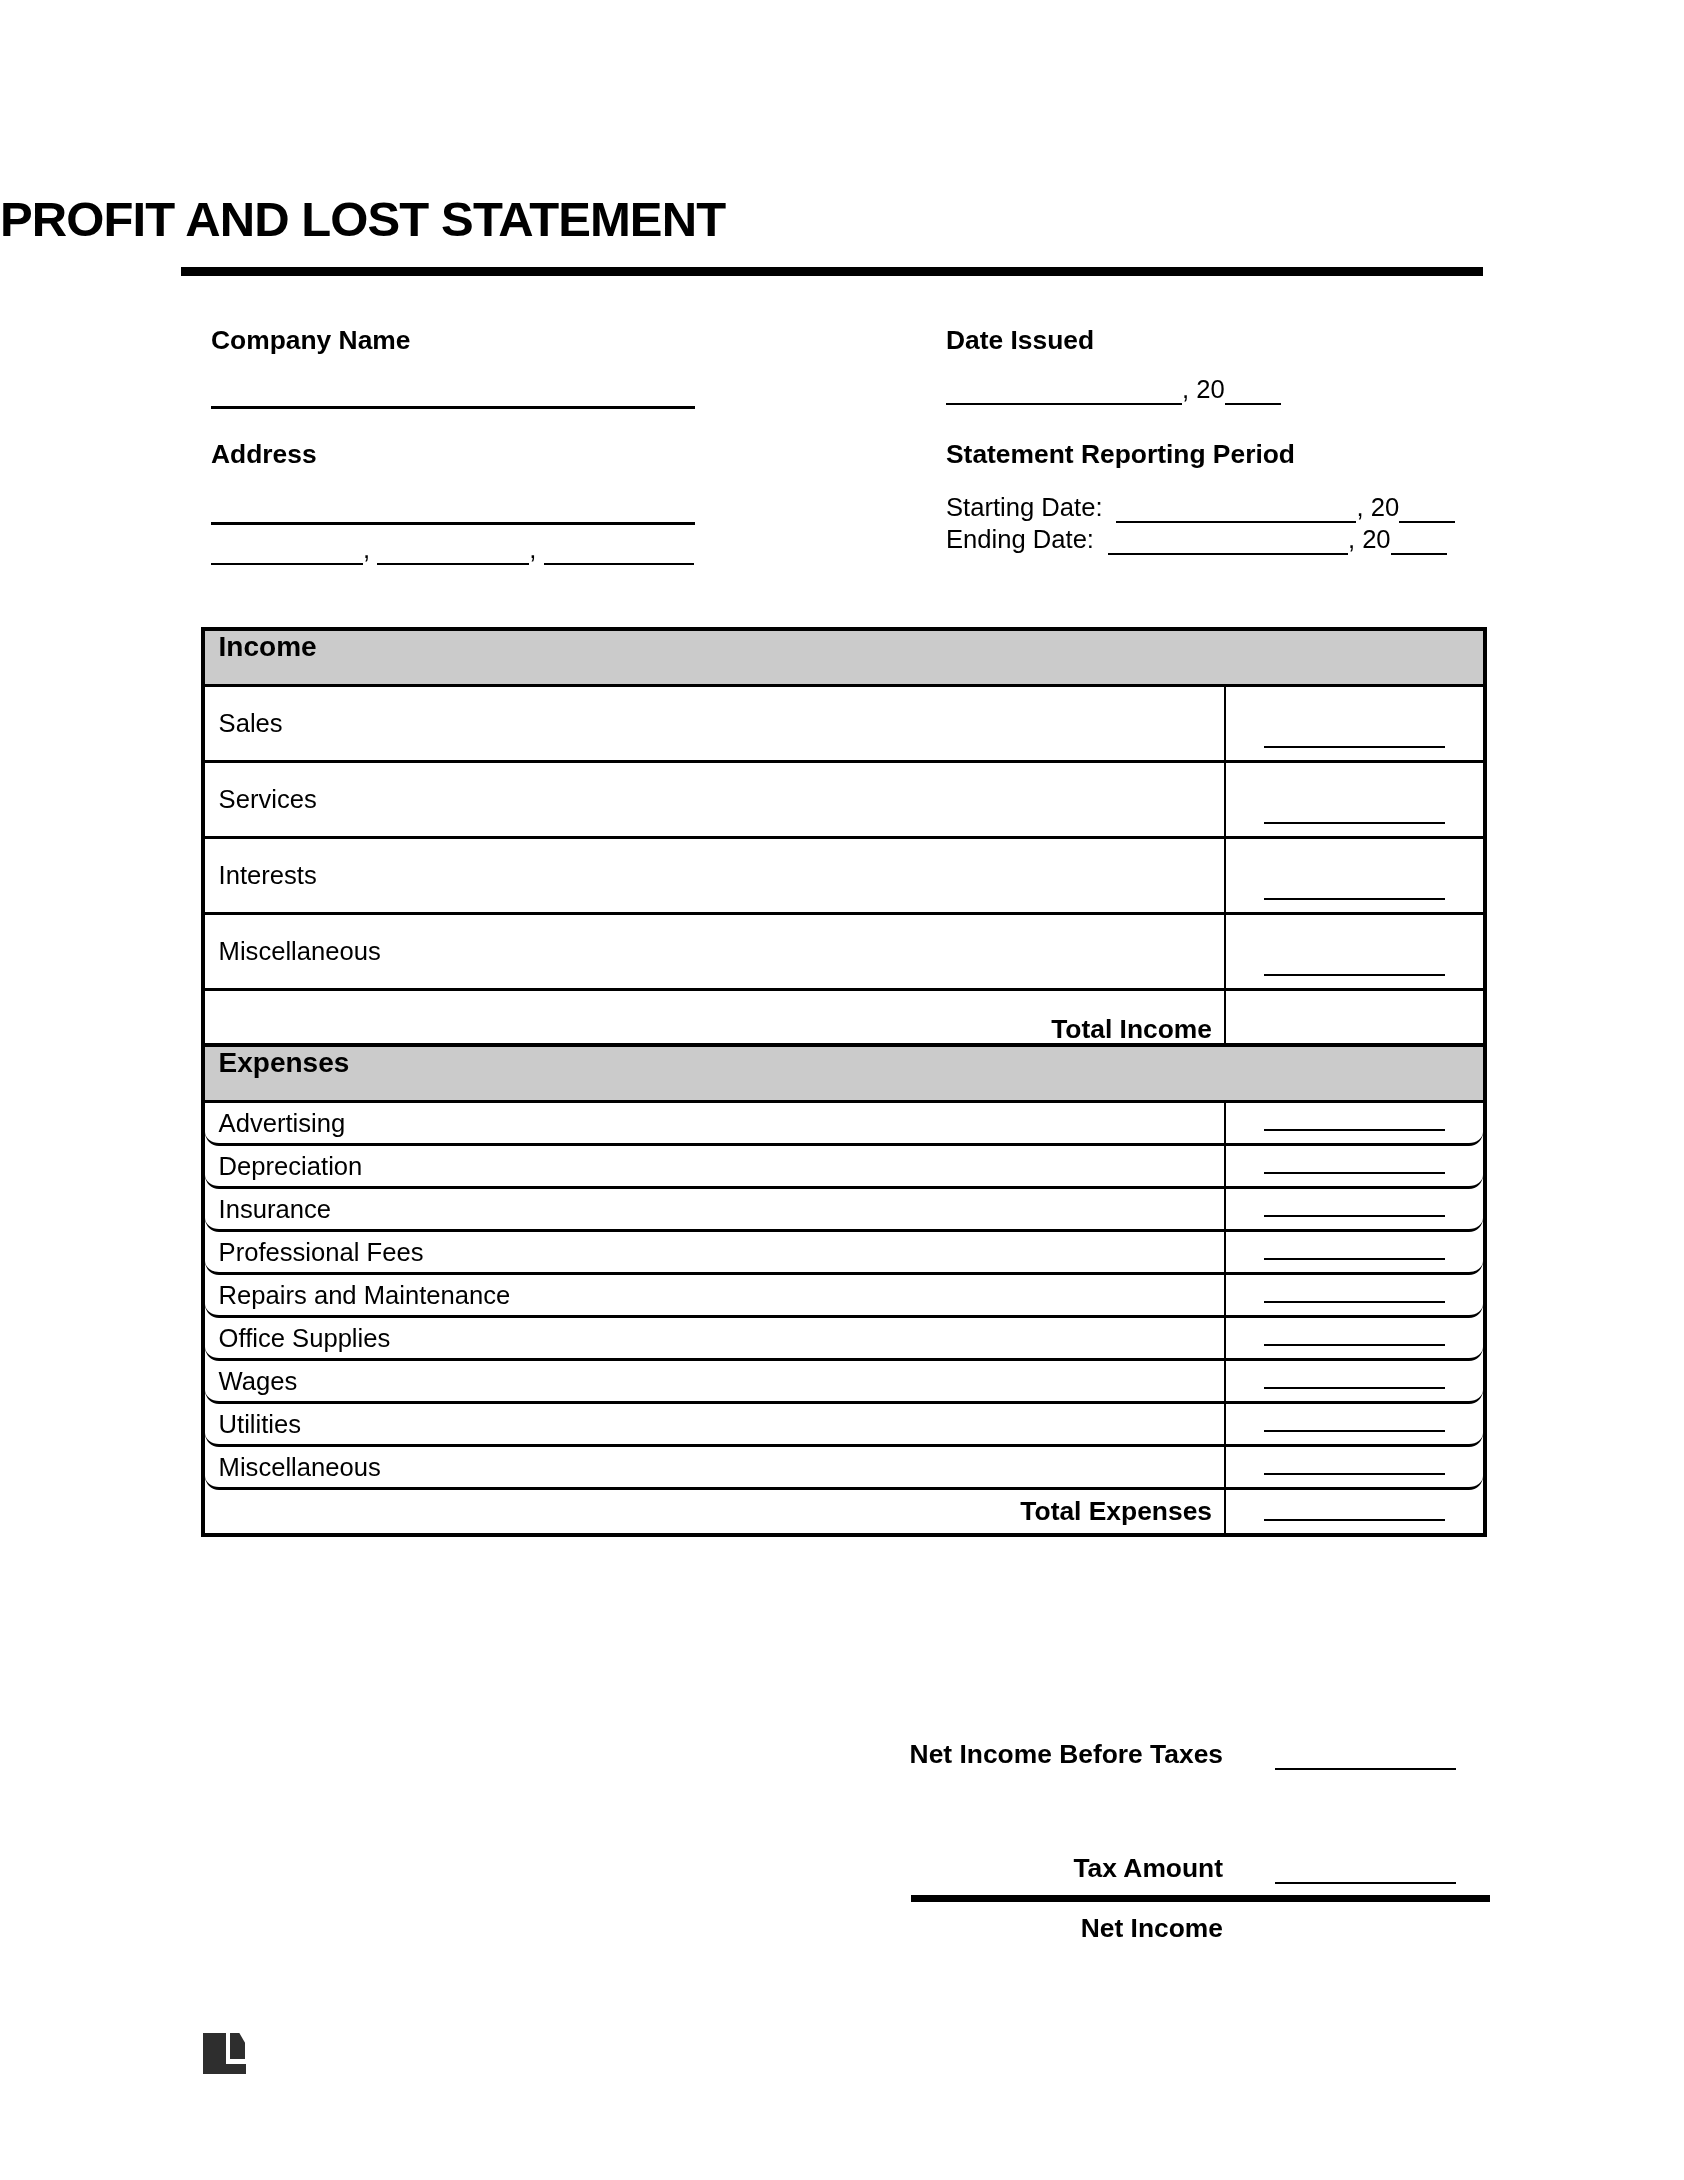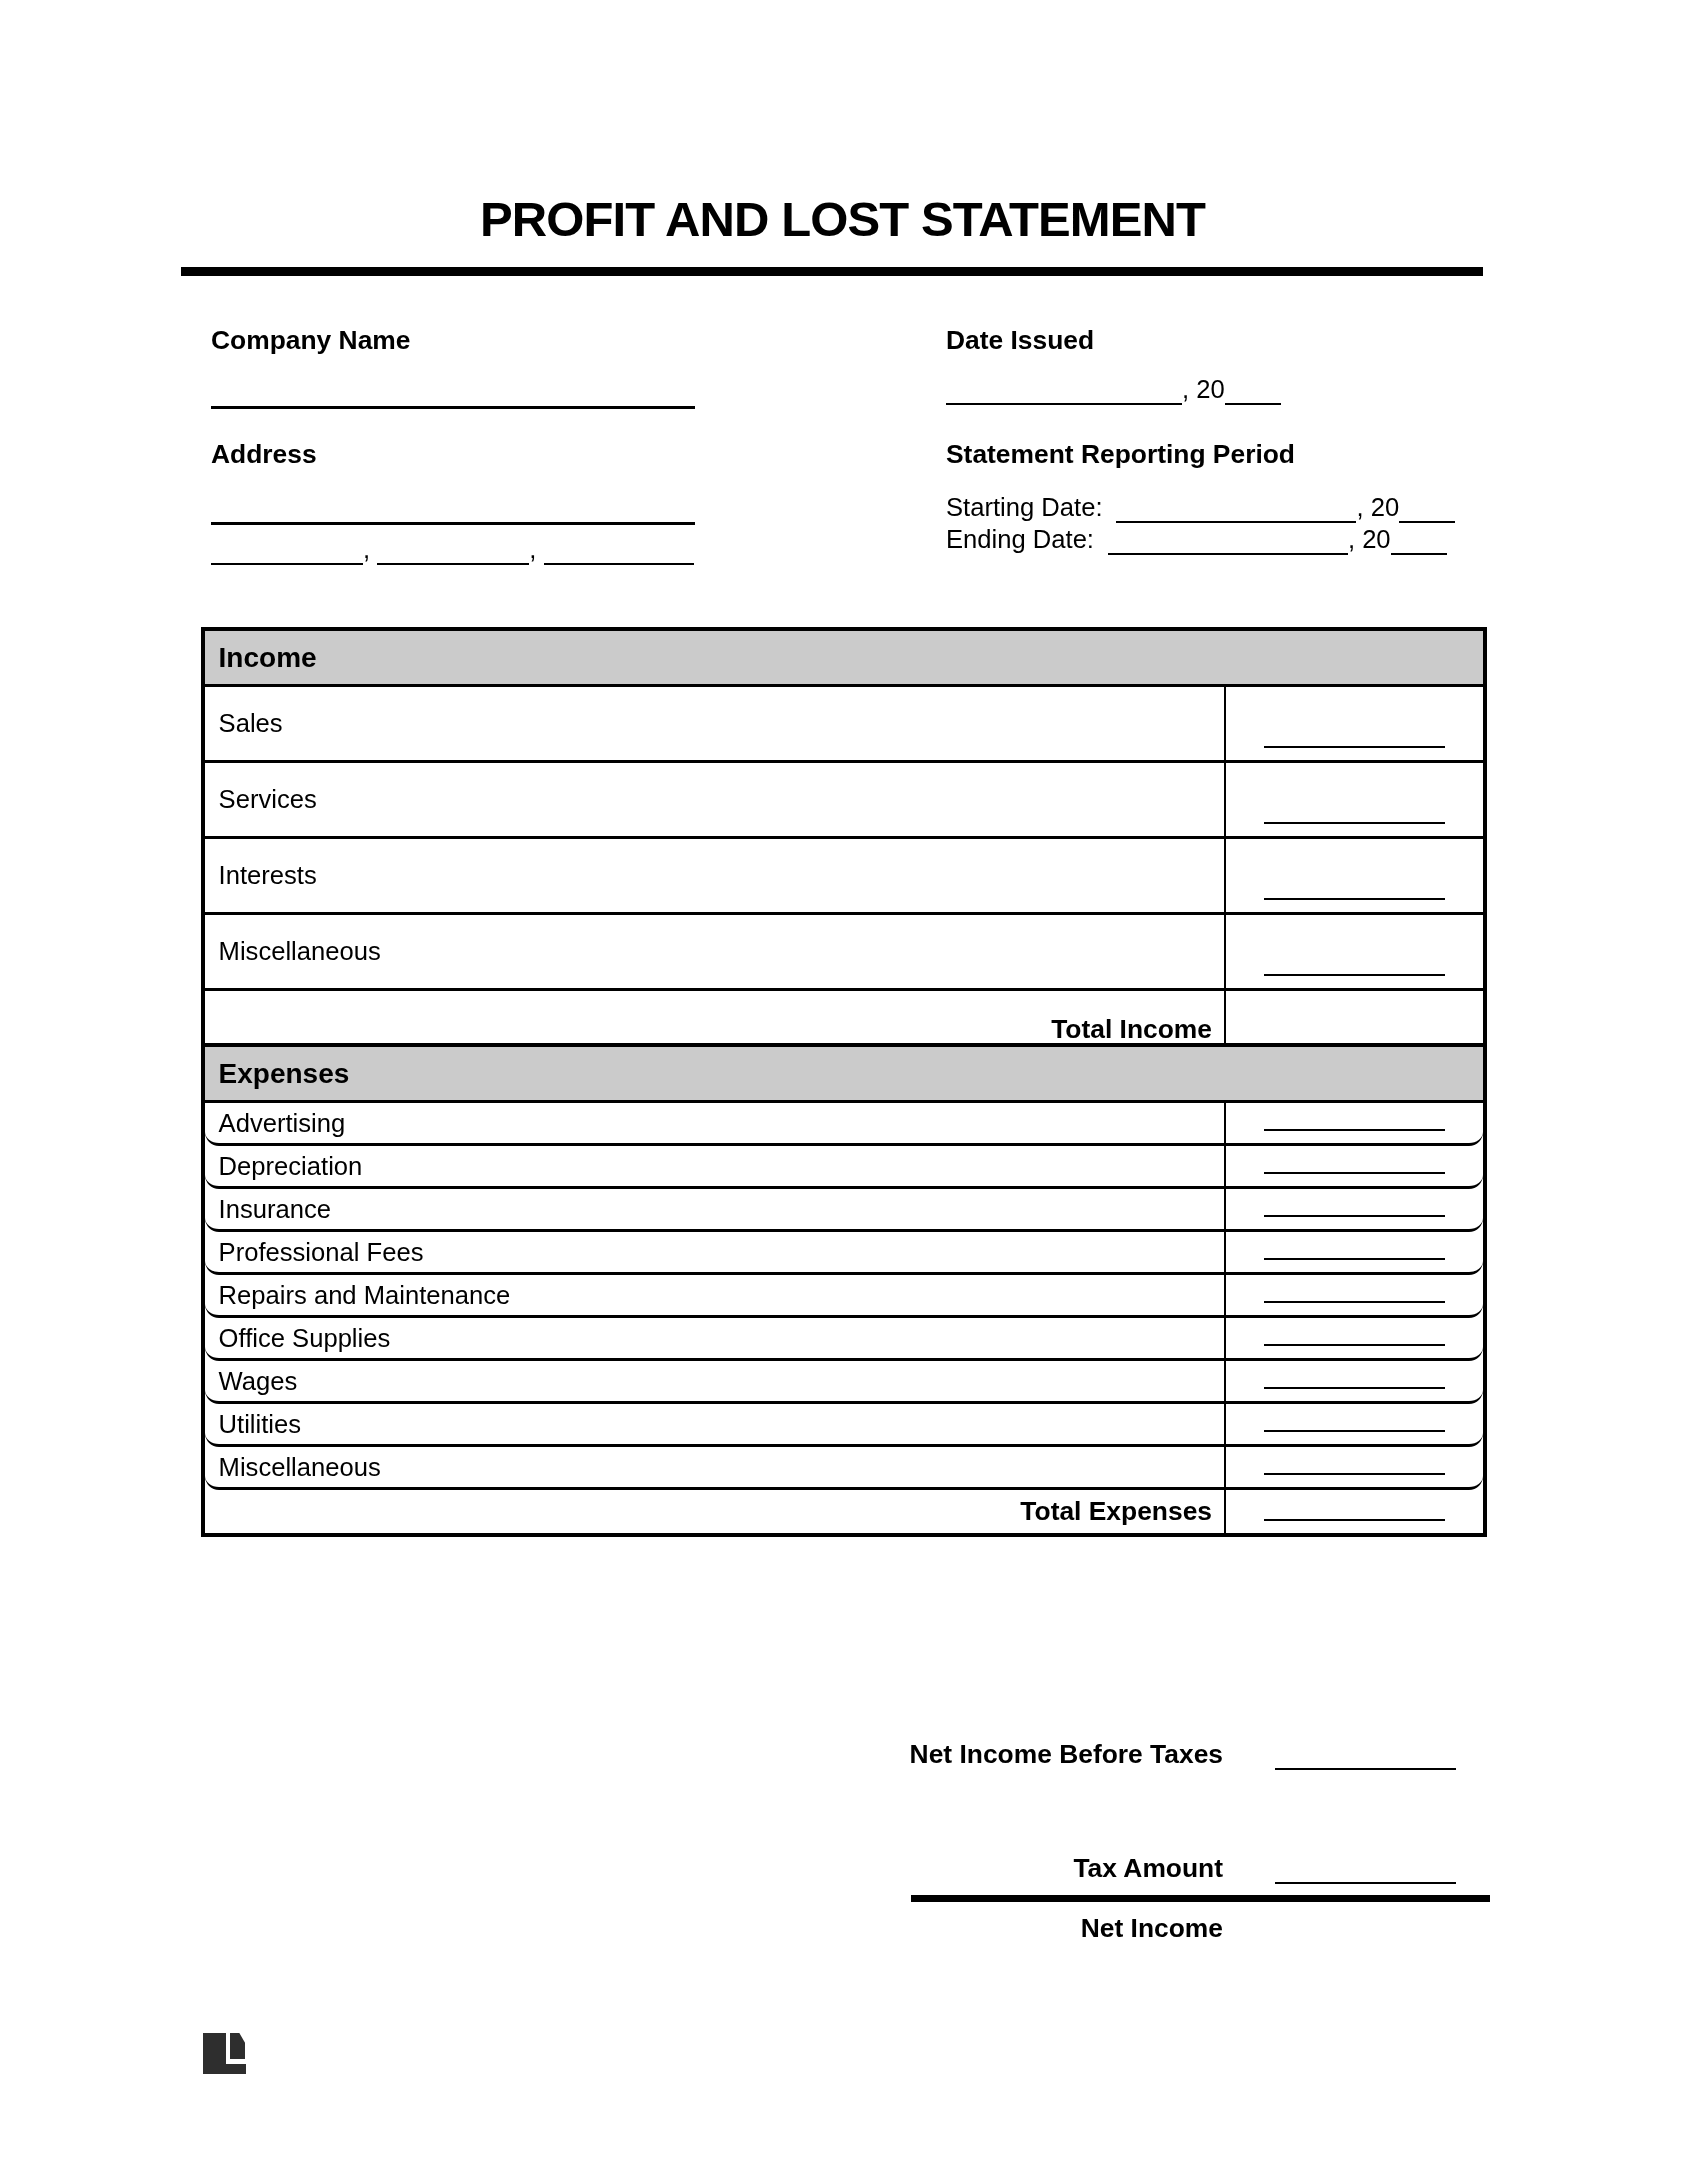--- a/index.html
+++ b/index.html
@@ -9,21 +9,21 @@
     height:2181px;
     background:#ffffff;
     font-family:"Liberation Sans","DejaVu Sans",sans-serif;
     color:#000;
     overflow:hidden;
   }
   .title {
     position:absolute;
     top:194px; left:0;
     width:100%;
-    text-align:center;
+    text-align:left;
     font-size:49px;
     font-weight:bold;
     letter-spacing:-0.9px;
     line-height:51px;
   }
   .title-rule {
     position:absolute;
     top:267px; left:181px;
     width:1302px; height:8.5px;
     background:#000;
@@ -46,21 +46,21 @@
     border:4.3px solid #000;
     box-sizing:border-box;
     background:#fff;
   }
   .t-head {
     height:56px;
     background:#cbcbcb;
     border-bottom:3.4px solid #000;
     box-sizing:border-box;
     display:flex;
-    align-items:center;
+    align-items:flex-start;
     padding-left:13.6px;
     font-size:28px;
     font-weight:bold;
   }
   .t-row {
     display:flex;
     box-sizing:border-box;
     border-bottom:3.4px solid #000;
   }
   .t-row:last-child { border-bottom:none; }

